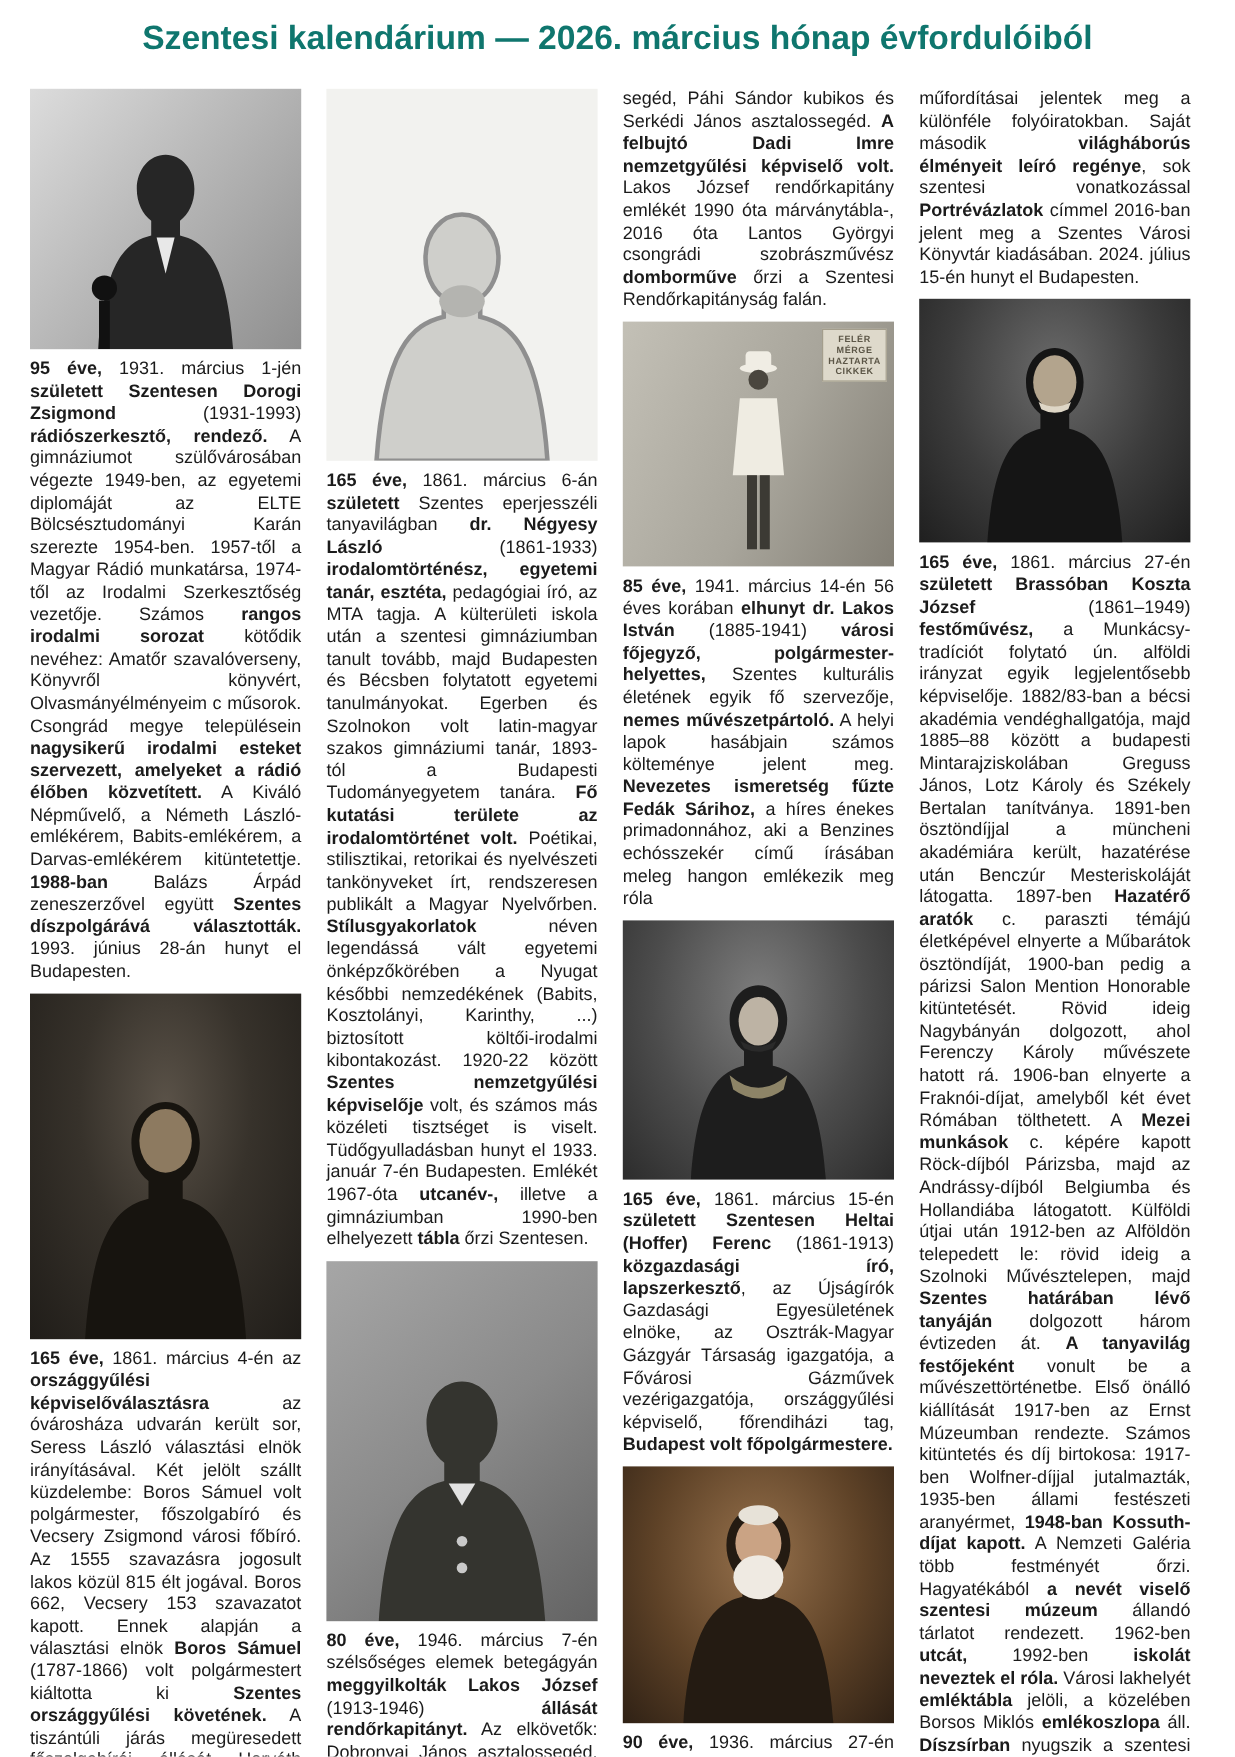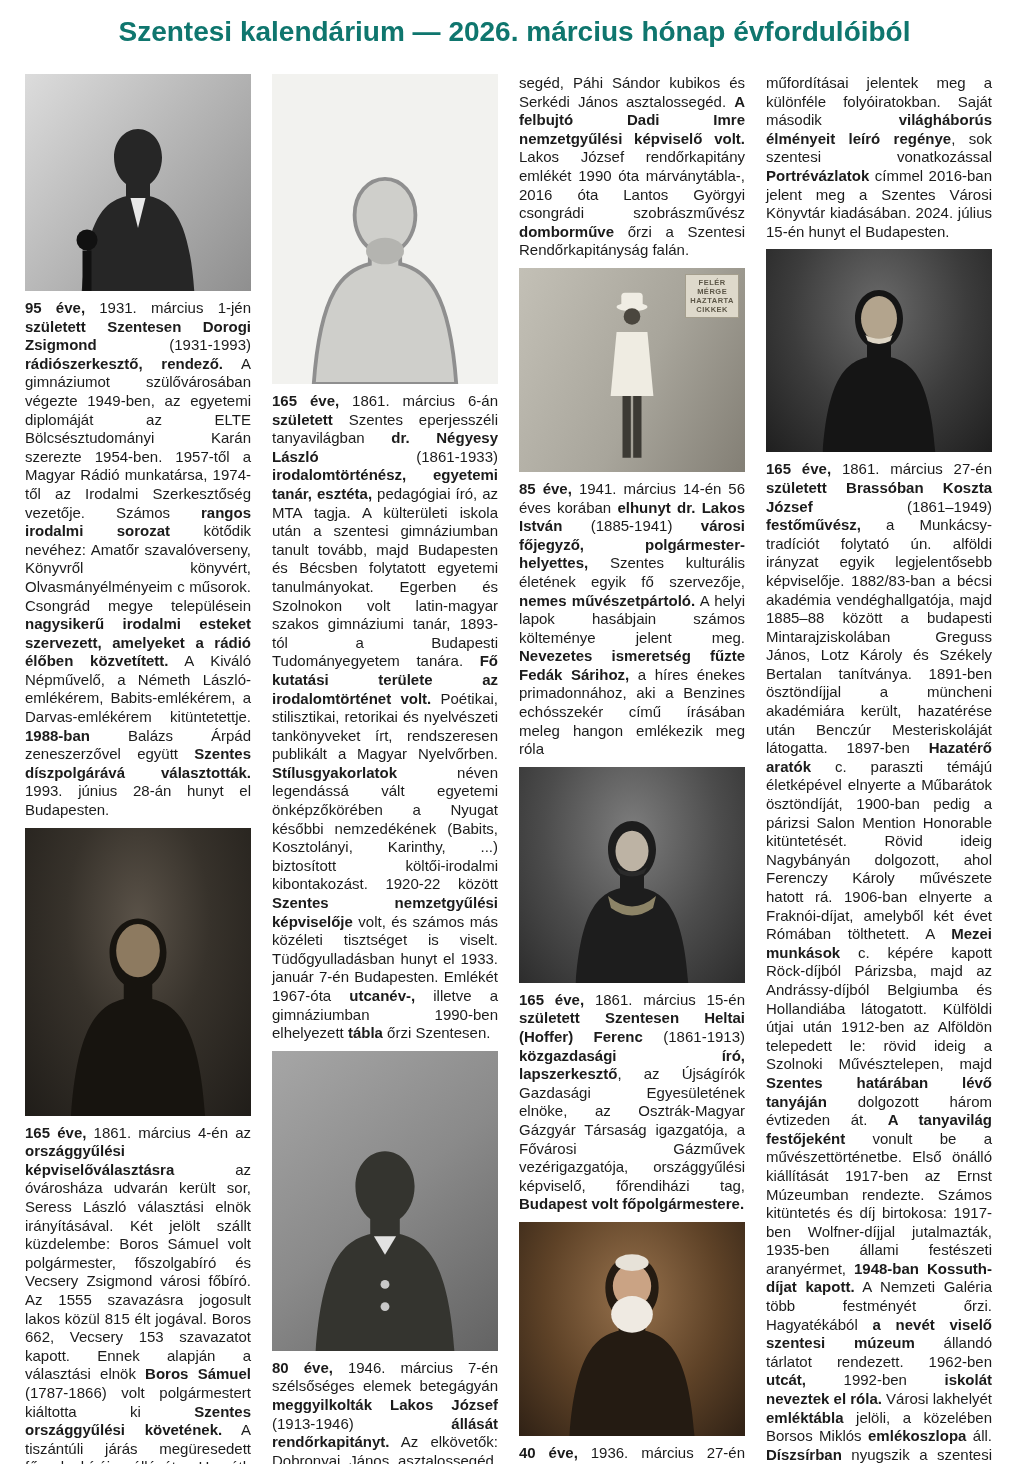--- a/index.html
+++ b/index.html
@@ -105,21 +105,21 @@
       </figure>
       <p class="txt"><b>165 éve,</b><span> 1861. március 15-én </span><b>született Szentesen Heltai (Hoffer) Ferenc</b><span> (1861-1913) </span><b>közgazdasági író, lapszerkesztő</b><span>, az Újságírók Gazdasági Egyesületének elnöke, az Osztrák-Magyar Gázgyár Társaság igazgatója, a Fővárosi Gázművek vezérigazgatója, országgyűlési képviselő, főrendiházi tag, </span><b>Budapest volt főpolgármestere.</b></p>
       <figure class="ph ph-sinoros">
         <svg width="170" height="200" viewBox="0 0 100 120" preserveAspectRatio="xMidYMax meet">
           <path fill="#241b12" d="M50 12c-8.8 0-16 8-16 19 0 7.4 3.2 14.2 8 17.6v8.2c-14 3.4-26 14-29.5 63.2h75C84 70.8 72 60.2 58 56.8v-8.2c4.8-3.4 8-10.2 8-17.6 0-11-7.2-19-16-19z"></path>
           <ellipse cx="50" cy="30" rx="11.5" ry="13" fill="#caa384"></ellipse>
           <ellipse cx="50" cy="47" rx="12.5" ry="11" fill="#efeae2"></ellipse>
           <ellipse cx="50" cy="16" rx="10" ry="5" fill="#e7e2d8"></ellipse>
         </svg>
       </figure>
-      <p class="txt"><b>40 éve,</b><span> 1936. március 27-én </span><b>született Szentesen Sinóros-Szabó György</b><span> (1936-2024) </span><b>festő, elhunyt.</b><span> Elbeszélései, versei,</span></p>
+      <p class="txt"><b>90 éve,</b><span> 1936. március 27-én </span><b>született Szentesen Sinóros-Szabó György</b><span> (1936-2024) </span><b>festő, elhunyt.</b><span> Elbeszélései, versei,</span></p>
     </div>
 
     <div class="col">
       <p class="txt"><span>műfordításai jelentek meg a különféle folyóiratokban. Saját második </span><b>világháborús élményeit leíró regénye</b><span>, sok szentesi vonatkozással </span><b>Portrévázlatok</b><span> címmel 2016-ban jelent meg a Szentes Városi Könyvtár kiadásában. 2024. július 15-én hunyt el Budapesten.</span></p>
       <figure class="ph ph-koszta">
         <svg width="150" height="185" viewBox="0 0 100 120" preserveAspectRatio="xMidYMax meet">
           <path fill="#151515" d="M50 12c-8.8 0-16 8-16 19 0 7.4 3.2 14.2 8 17.6v8.2c-14 3.4-26 14-29.5 63.2h75C84 70.8 72 60.2 58 56.8v-8.2c4.8-3.4 8-10.2 8-17.6 0-11-7.2-19-16-19z"></path>
           <ellipse cx="50" cy="31" rx="12" ry="15" fill="#b3a48d"></ellipse>
           <path d="M41 42 q9 5 18 0 l-1.5 4 q-7.5 4 -15 0 z" fill="#ded6c6"></path>
         </svg>

